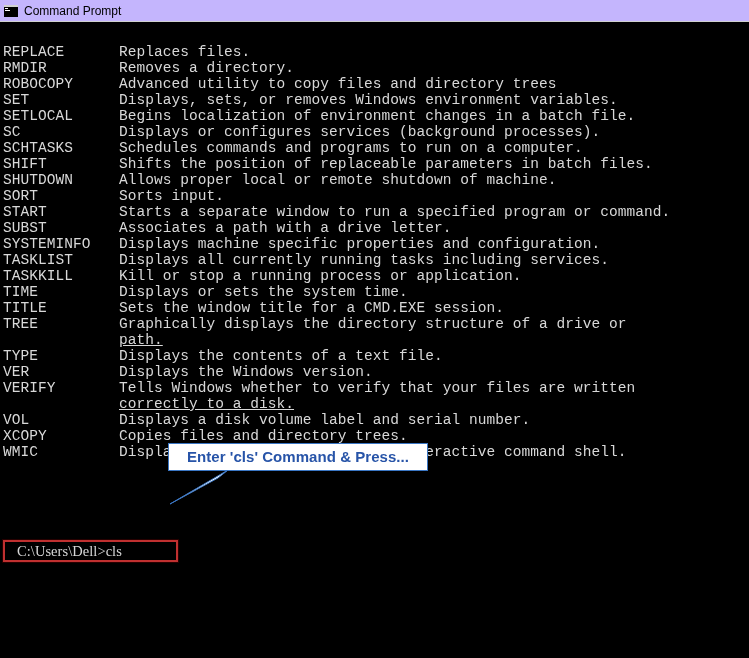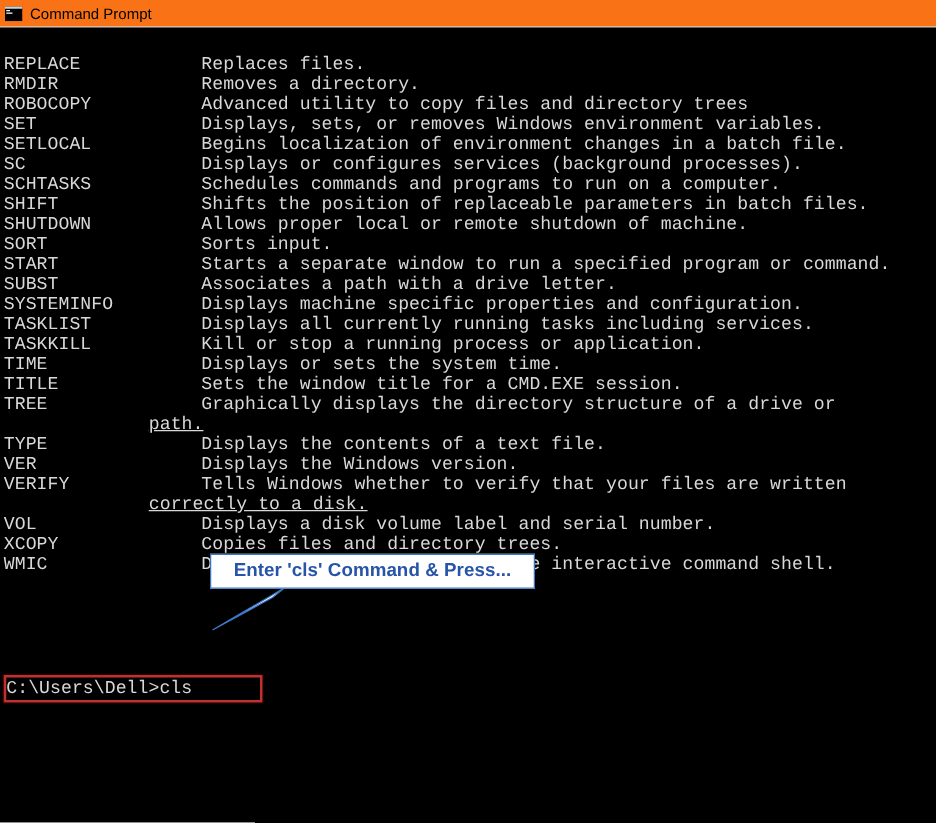--- a/index.html
+++ b/index.html
@@ -1,19 +1,19 @@
 <!DOCTYPE html>
 <html><head>
 <meta charset="utf-8">
 <style>
   * { margin: 0; padding: 0; box-sizing: border-box; }
   html, body { width: 749px; height: 658px; overflow: hidden; background: #fff; }
   .titlebar {
     height: 22px;
-    background: #f97316;
+    background: #c4b5fd;
     border-bottom: 1px solid #d0d0d0;
     display: flex;
     align-items: center;
     padding: 0 4px;
     font-family: "Segoe UI", Tahoma, sans-serif;
     font-size: 12px;
     color: #000;
     gap: 6px;
   }
   .titlebar .app-icon {
@@ -29,28 +29,29 @@
     font-family: Consolas, "Courier New", monospace;
     font-size: 14.5px;
     line-height: 16px;
     padding: 6px 3px 0 3px;
     position: relative;
     white-space: pre;
     letter-spacing: 0.05px;
   }
   .row { display: flex; }
   .cmd { display: inline-block; width: 116px; }
-  .desc { display: inline-block; margin-left: 42px; }
+  .desc { display: inline-block; }
   .desc-indent { display: inline-block; padding-left: 116px; text-decoration: underline; }
   .blank { height: 16px; }
   .prompt-area {
     display: inline-block;
     border: 2px solid #c03030;
-    padding: 1px 54px 1px 0;
+    padding: 1px 54px 1px 12px;
     box-shadow: 0 0 0 1px rgba(255,0,0,0.15);
+    font-family: Liberation Serif, serif;
   }
   .prompt-area .prompt-text { color: #d8d8d8; }
   .callout {
     position: absolute;
     left: 168px;
     top: 421px;
     width: 260px;
     height: 28px;
     background: #ffffff;
     border: 1px solid #3a76c4;

